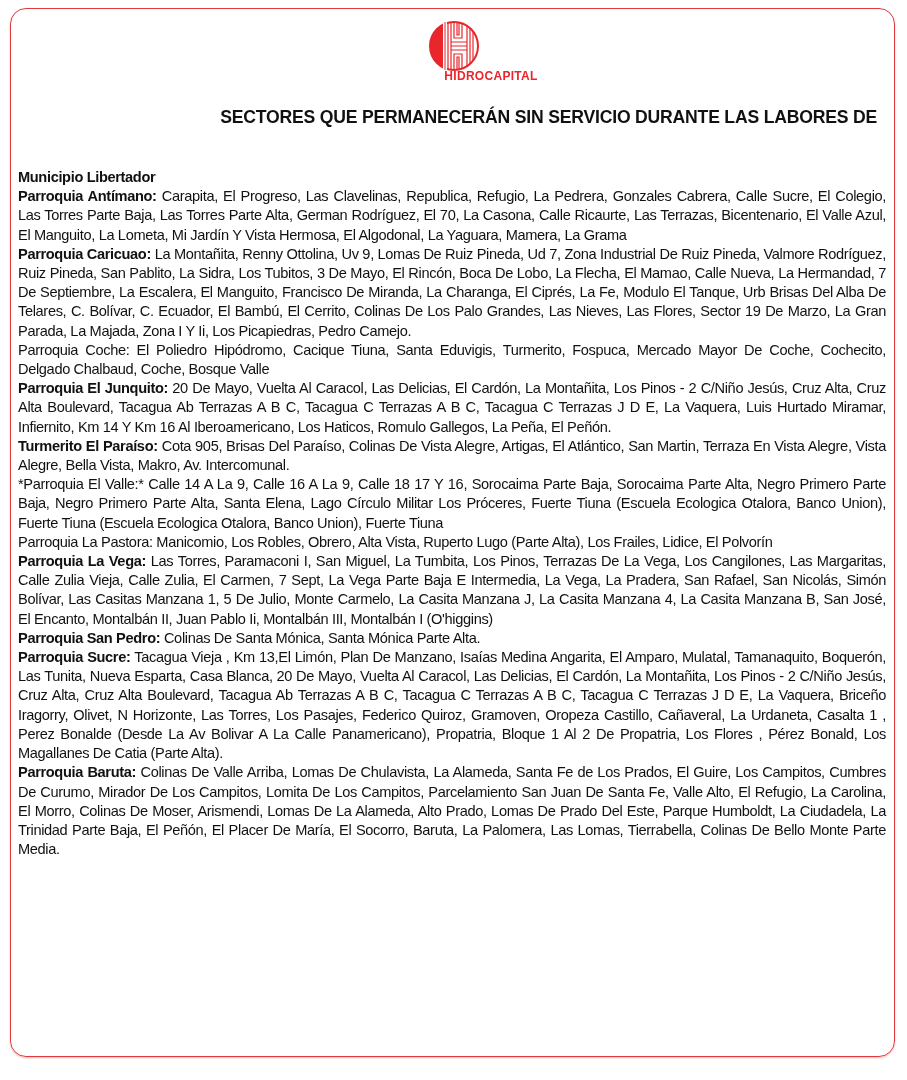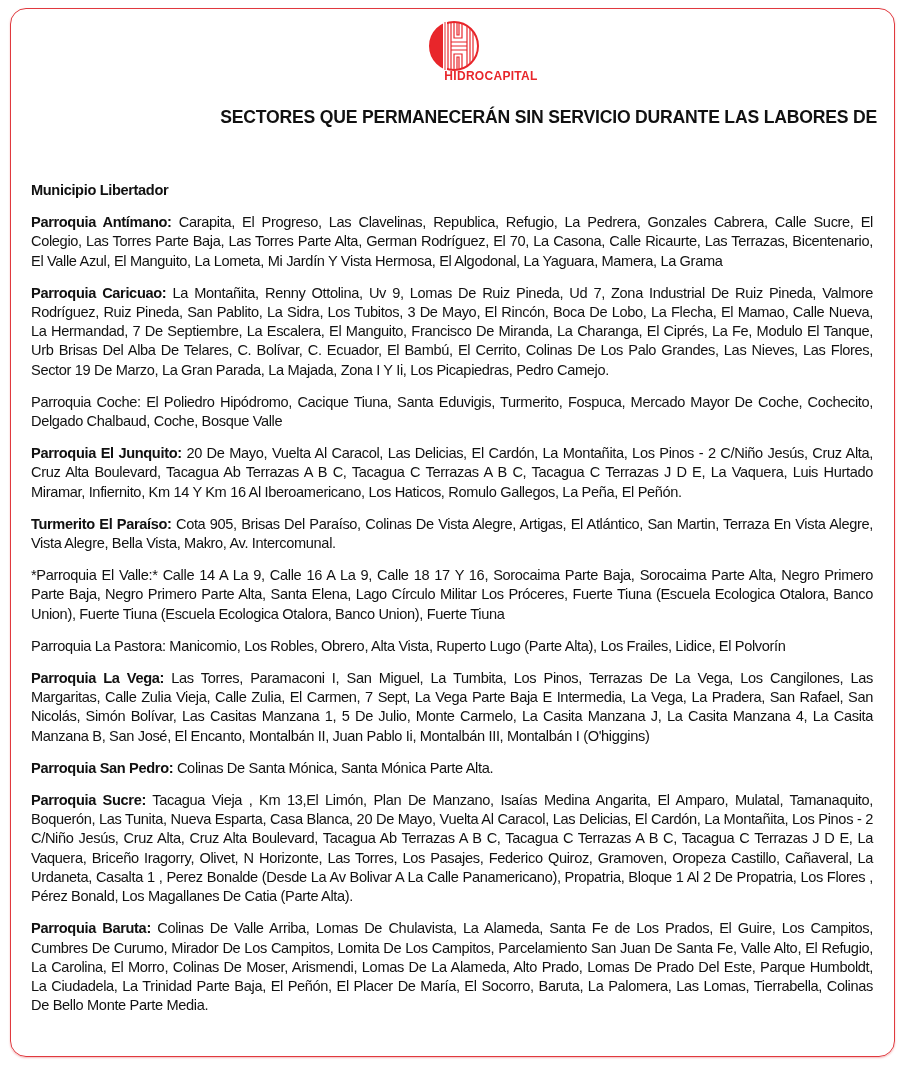--- a/index.html
+++ b/index.html
@@ -19,21 +19,21 @@
   .title {
     position: absolute; left: 30px; top: 103px; width: 847px; text-align: right;
     font-family: "Liberation Sans", sans-serif; font-weight: bold; font-size: 17.6px;
     line-height: 29px; color: #111; letter-spacing: -0.2px;
   }
   .content {
     position: absolute; left: 18px; top: 168px; width: 868px;
     font-family: "Liberation Sans", sans-serif; font-size: 14.6px; line-height: 19.2px;
     color: #111; text-align: justify; letter-spacing: -0.35px; word-spacing: 0px;
   }
-  .content p { margin: 13px; }
+  .content p { margin: 0; }
   .muni { font-weight: bold; }
   .par { font-weight: bold; }
 </style>
 </head>
 <body>
 
 <div class="frame"></div>
 
 <div class="logo">
   <svg class="mark" width="56" height="52" viewBox="0 0 56 52">

